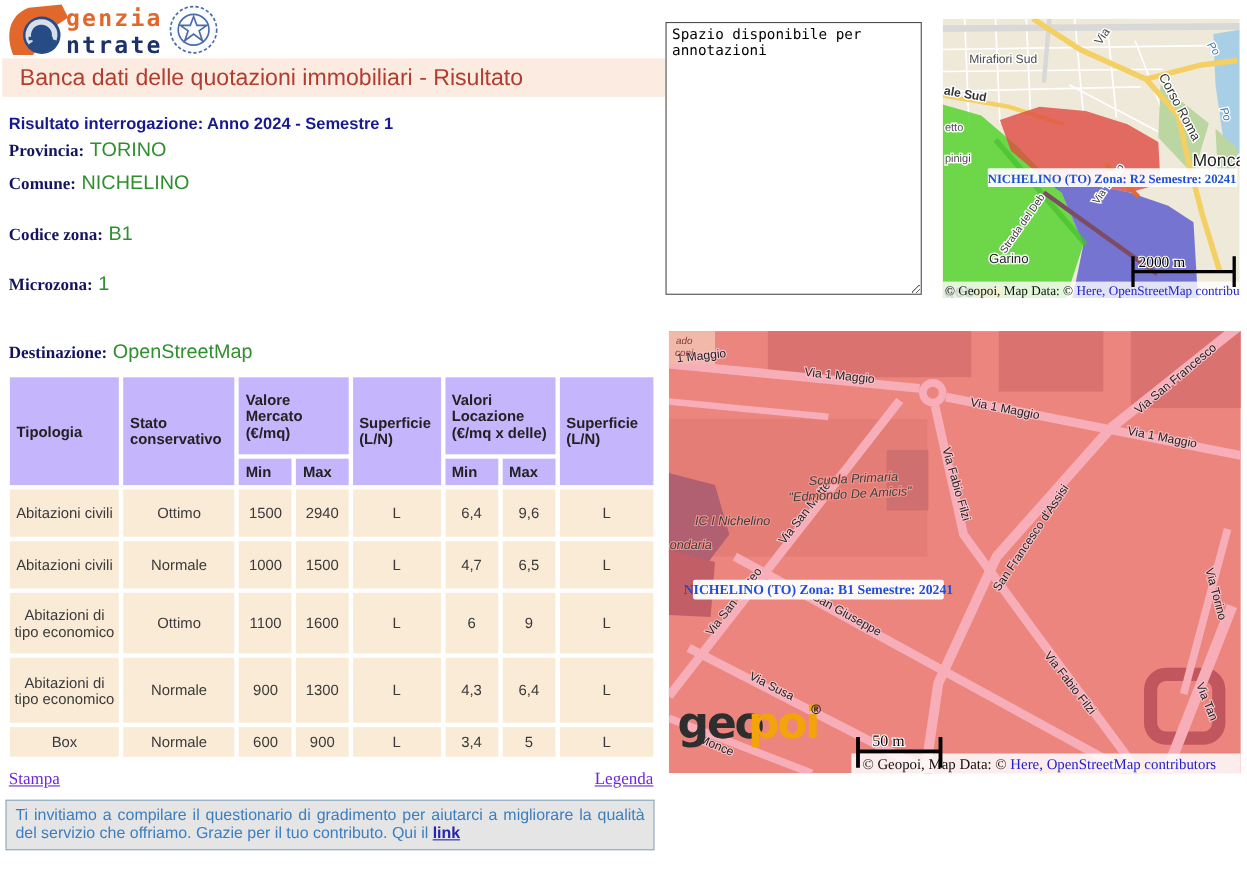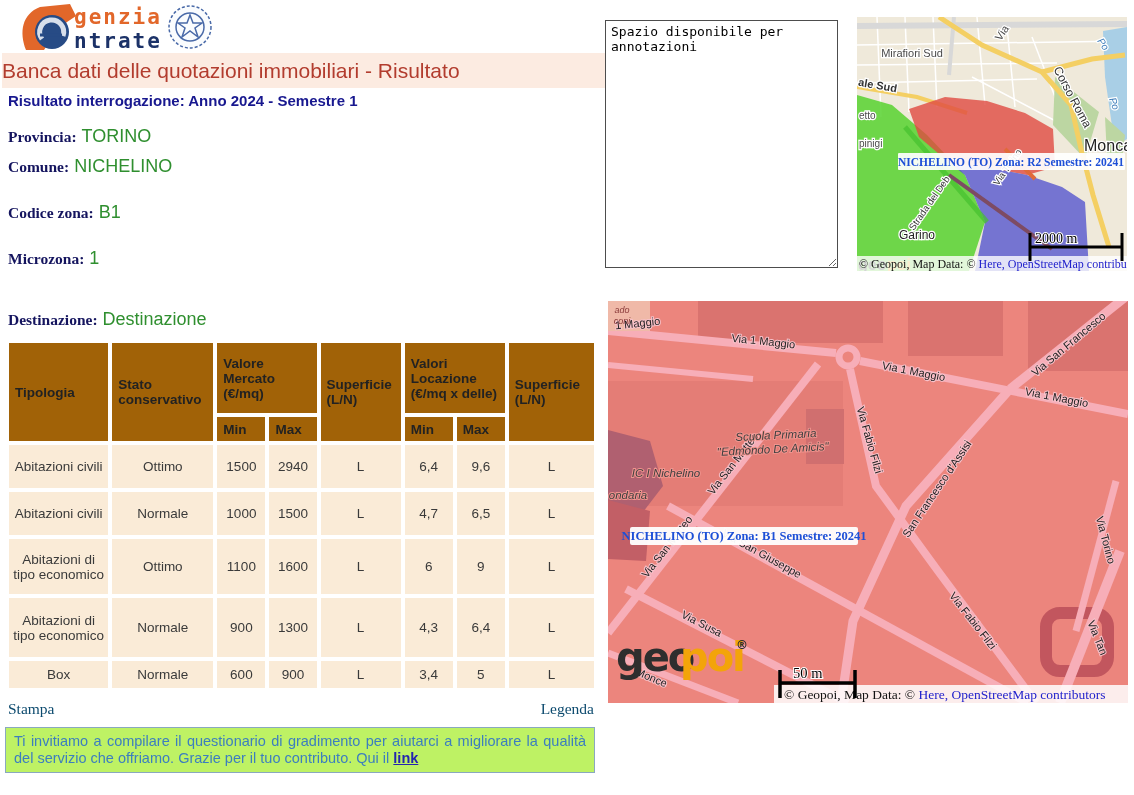--- a/index.html
+++ b/index.html
@@ -1,44 +1,44 @@
 <!DOCTYPE html>
 <html><head>
 <meta charset="utf-8">
 <style>
   * { margin:0; padding:0; box-sizing:border-box; }
   html,body { background:#fff; }
   #app { position:relative; width:1134px; height:795px; background:#fff; overflow:hidden;
          font-family:"Liberation Sans", sans-serif; }
 
   
-  .logo-wrap { position:absolute; left:18px; top:2px; }
+  .logo-wrap { position:absolute; left:4px; top:2px; }
   .banner { position:absolute; left:2px; top:53px; width:668px; height:35px;
             background:#fcebe1; color:#b23c2e; font-size:21px; line-height:35px;
-            padding-left:0; }
+            padding-left:16px; }
 
   
-  .rtitle { position:absolute; left:8px; top:92px; font-size:15px; font-weight:bold; color:#18188f; }
+  .rtitle { position:absolute; left:8px; top:104px; font-size:15px; font-weight:bold; color:#18188f; }
   .field { position:absolute; left:8px; white-space:nowrap; }
   .field .lbl { font-family:"Liberation Serif", serif; font-weight:bold; font-size:15.5px; color:#14145e; }
   .field .val { font-size:18px; color:#2f8f2f; margin-left:5px; }
 
   
   table.quote { position:absolute; left:5px; top:339px; width:593px;
                 border-collapse:separate; border-spacing:4px; table-layout:fixed; }
-  table.quote th { background:#a16207; color:#222; font-size:13.5px; font-weight:bold;
+  table.quote th { background:#c4b5fd; color:#222; font-size:13.5px; font-weight:bold;
                    text-align:left; vertical-align:middle; padding:4px 6px; }
   table.quote td { background:#faebd7; color:#3a3a3a; font-size:13.5px;
                    text-align:center; vertical-align:middle; padding:2px 4px; }
 
   .links-row { position:absolute; left:8px; top:700px; width:586px; display:flex;
                justify-content:space-between; }
-  .links-row a { font-family:"Liberation Serif", serif; font-size:15.5px; color:#0c4a6e;
-                 cursor:pointer; }
-  .survey { position:absolute; left:5px; top:727px; width:590px; background:#bef264;
+  .links-row a { font-family:"Liberation Serif", serif; font-size:15.5px; color:#6d28d9;
+                 text-decoration:underline; cursor:pointer; }
+  .survey { position:absolute; left:5px; top:727px; width:590px; background:#e5e5e5;
             border:1px solid #8aa8bf; color:#3c7ebf; font-size:14.5px; line-height:17px;
             padding:5px 8px; text-align:justify; }
   .survey a { color:#2424b0; font-weight:bold; text-decoration:underline; cursor:pointer; }
 
   
   textarea.notes { position:absolute; left:605px; top:20px; width:233px; height:248px;
                    border:1px solid #4d4d4d; font-family:"DejaVu Sans Mono", monospace;
                    font-size:13px; color:#000; padding:3px 5px; resize:both; background:#fff; }
   .map-small { position:absolute; left:857px; top:17px; width:270px; height:254px; }
   .map-large { position:absolute; left:608px; top:301px; width:520px; height:402px; }
@@ -75,21 +75,21 @@
   <div class="field" style="top:156px">
     <span class="lbl">Comune:</span><span class="val">NICHELINO</span>
   </div>
   <div class="field" style="top:202px">
     <span class="lbl">Codice zona:</span><span class="val">B1</span>
   </div>
   <div class="field" style="top:248px">
     <span class="lbl">Microzona:</span><span class="val">1</span>
   </div>
   <div class="field" style="top:309px">
-    <span class="lbl">Destinazione:</span><span class="val">Destinazione</span>
+    <span class="lbl">Destinazione:</span><span class="val">OpenStreetMap</span>
   </div>
 
   <table class="quote">
     <colgroup>
       <col style="width:99px">
         <col style="width:101px">
         <col style="width:48px">
         <col style="width:47px">
       <col style="width:80px">
         <col style="width:48px">

